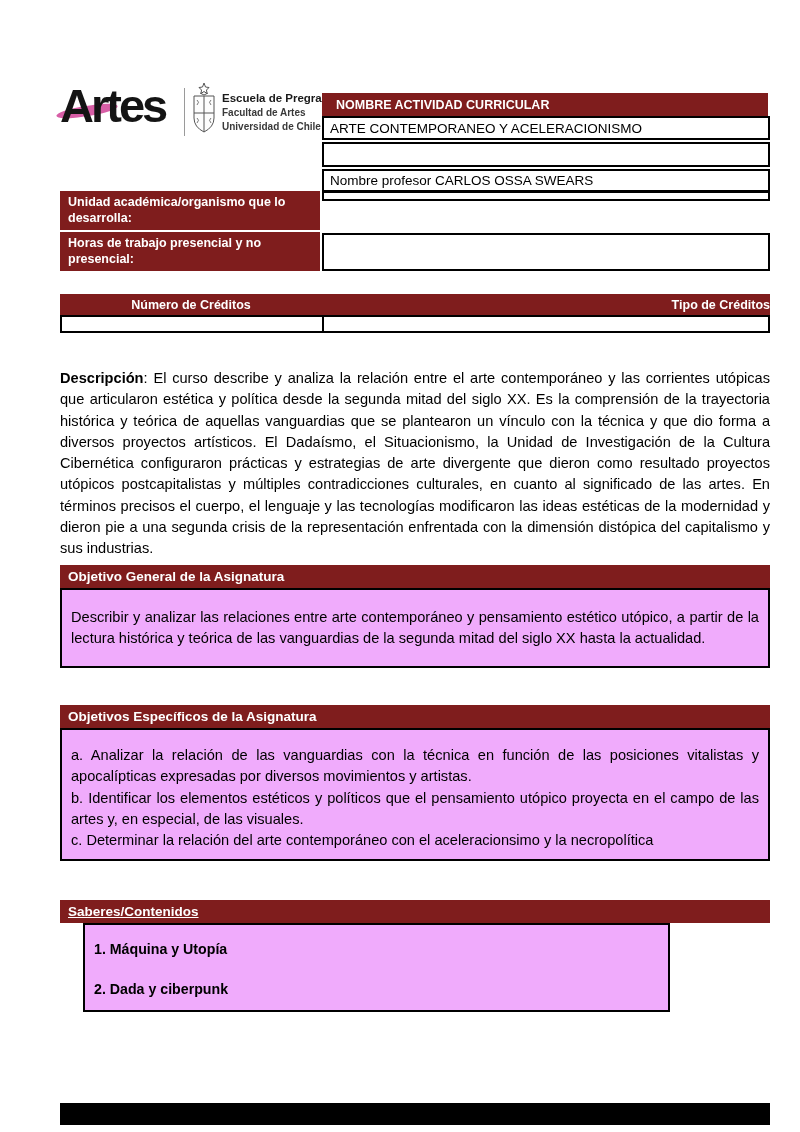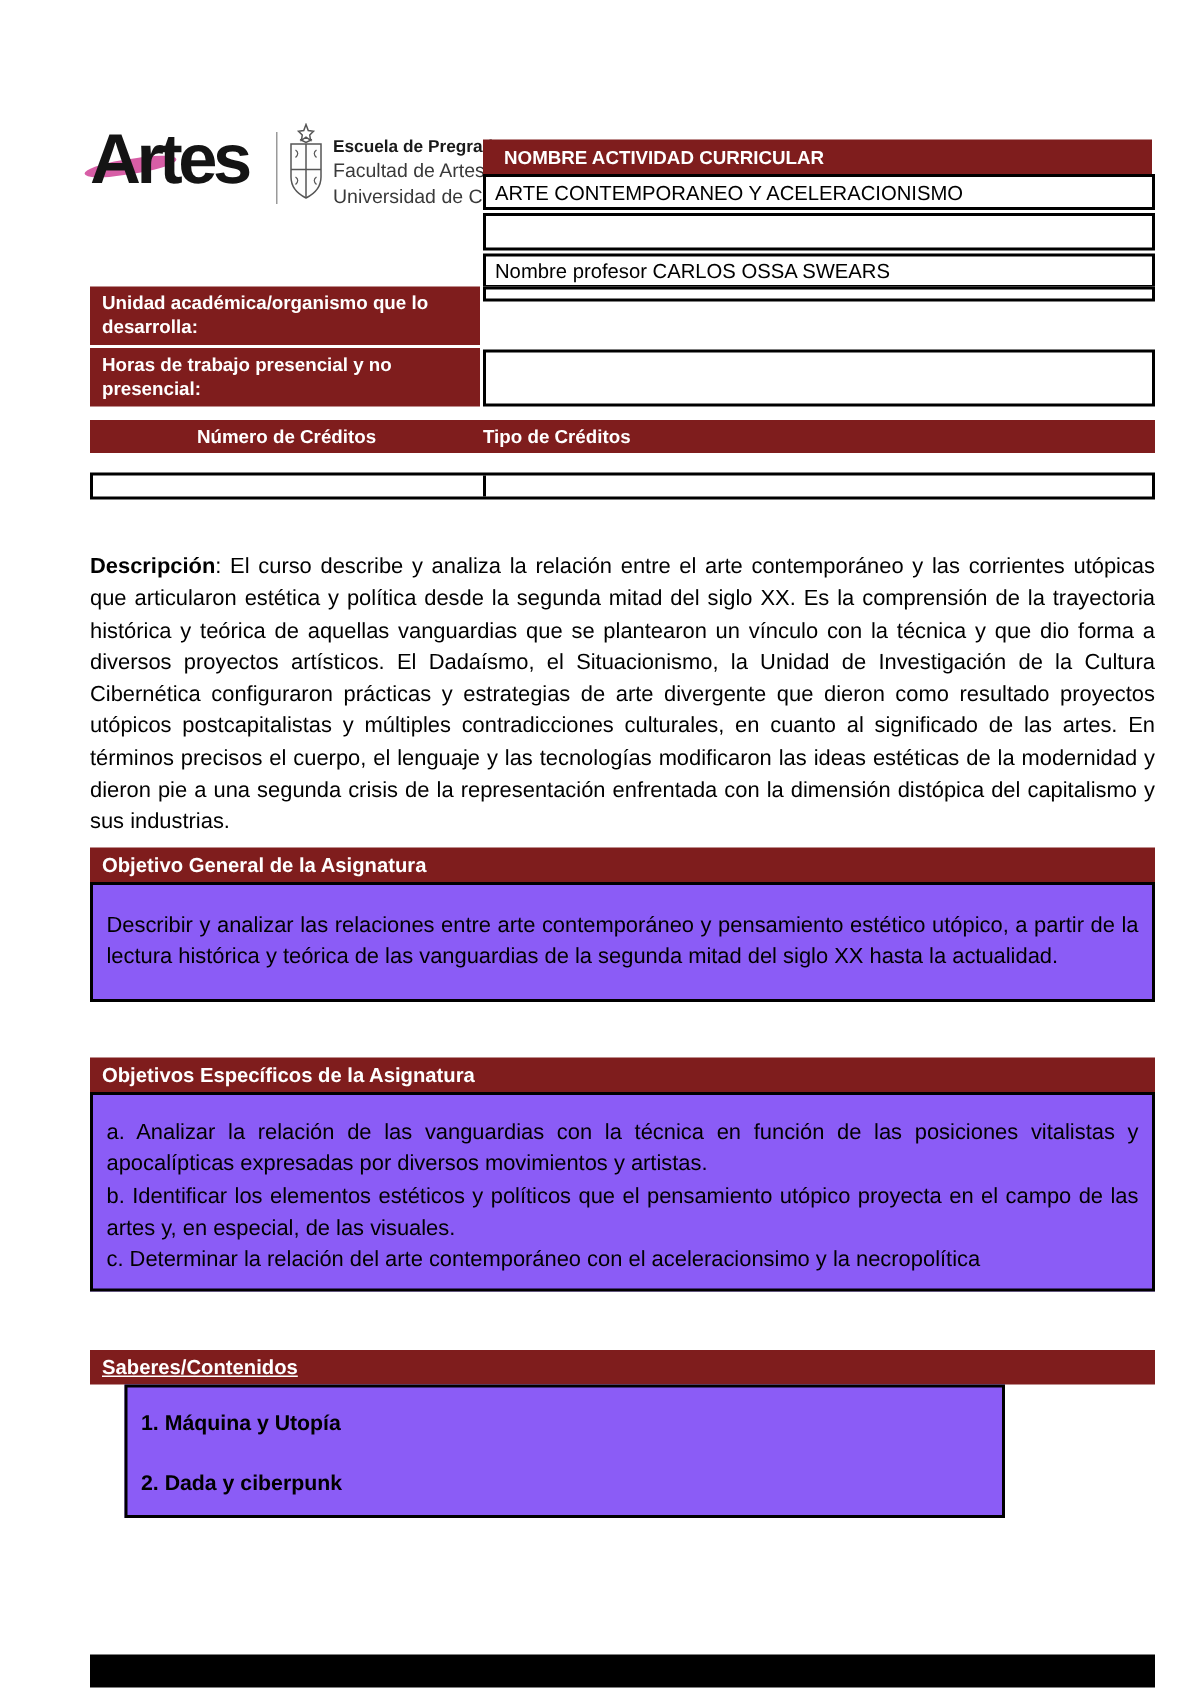--- a/index.html
+++ b/index.html
@@ -8,53 +8,53 @@
 
   
   .wordmark{position:absolute;left:60px;top:82px;font-size:47px;font-weight:bold;
     letter-spacing:-3px;color:#141414;line-height:1;text-align:center;}
   .accent-stroke{position:absolute;left:56px;top:106px;width:62px;height:10px;
     background:#d4509e;border-radius:50% / 60%;transform:rotate(-9deg);opacity:.92;}
   .logo-divider{position:absolute;left:184px;top:88px;width:1px;height:48px;background:#9a9a9a;}
   .crest{position:absolute;left:190px;top:82px;}
   .org-lines{position:absolute;left:222px;top:92px;line-height:1.15;}
   .org-lines .l1{font-size:11.5px;font-weight:bold;color:#1a1a1a;}
-  .org-lines .l2,.org-lines .l3{font-size:13px;color:#3a3a3a;margin-top:2px;}
+  .org-lines .l2,.org-lines .l3{font-size:10px;color:#3a3a3a;margin-top:2px;font-weight:bold;}
 
   
   .blackbar{background:#7f1d1d;color:#fff;font-weight:bold;display:flex;align-items:center;}
   .cell{background:#fff;border:2px solid #000;box-sizing:border-box;display:flex;align-items:center;}
 
   
   .abs{position:absolute;box-sizing:border-box;}
   .t-header{left:322px;top:93px;width:446px;height:23px;font-size:12.5px;padding-left:14px;}
   .t-course{left:322px;top:116px;width:448px;height:24px;font-size:13.5px;padding-left:6px;}
   .t-empty1{left:322px;top:142px;width:448px;height:25px;}
   .t-prof{left:322px;top:169px;width:448px;height:23px;font-size:13.5px;padding-left:6px;}
   .t-unitlabel{left:60px;top:191px;width:260px;height:39px;font-size:12.5px;line-height:1.25;
     padding:17px 8px;align-items:center;}
   .t-unitspacer{left:322px;top:191px;width:448px;height:10px;}
   .t-unitvalue{left:322px;top:203px;width:448px;height:28px;font-size:13.5px;padding-left:6px;}
   .t-hourslabel{left:60px;top:232px;width:260px;height:39px;font-size:12.5px;line-height:1.25;
     padding:2px 8px;align-items:center;}
   .t-hoursvalue{left:322px;top:233px;width:448px;height:38px;}
 
   
-  .c-header{left:60px;top:280px;width:710px;height:22px;font-size:12.5px;}
+  .c-header{left:60px;top:294px;width:710px;height:22px;font-size:12.5px;}
   .c-header .h1{width:262px;text-align:center;}
-  .c-header .h2{flex:1;text-align:left;}
+  .c-header .h2{flex:1;text-align:right;}
   .c-body{left:60px;top:315px;width:710px;height:18px;padding:0;}
   .c-div{position:absolute;left:260px;top:0;width:2px;height:100%;background:#000;}
 
   
   .descr{left:60px;top:368px;width:710px;font-size:14.6px;line-height:1.46;text-align:justify;}
 
   
   .sec-bar{box-sizing:border-box;height:23px;font-size:13.5px;padding-left:8px;}
-  .sec-box{box-sizing:border-box;background:#8b5cf6;border:2px solid #000;
+  .sec-box{box-sizing:border-box;background:#f0abfc;border:2px solid #000;
     font-size:14.6px;line-height:1.46;text-align:justify;}
   .og-bar{left:60px;top:565px;width:710px;}
   .og-box{left:60px;top:588px;width:710px;height:80px;padding:17px 9px 0 9px;}
   .oe-bar{left:60px;top:705px;width:710px;}
   .oe-box{left:60px;top:728px;width:710px;height:133px;padding:15px 9px 0 9px;}
   .oe-box p{margin:0;}
   .sa-bar{left:60px;top:900px;width:710px;text-decoration:underline;}
   .sa-box{left:60px;top:923px;width:587px;height:89px;padding:14px 9px 0 9px;text-align:left;margin-left:23px;}
   .sa-box p{margin:0 0 19px 0;font-weight:bold;font-size:14.2px;}
 

